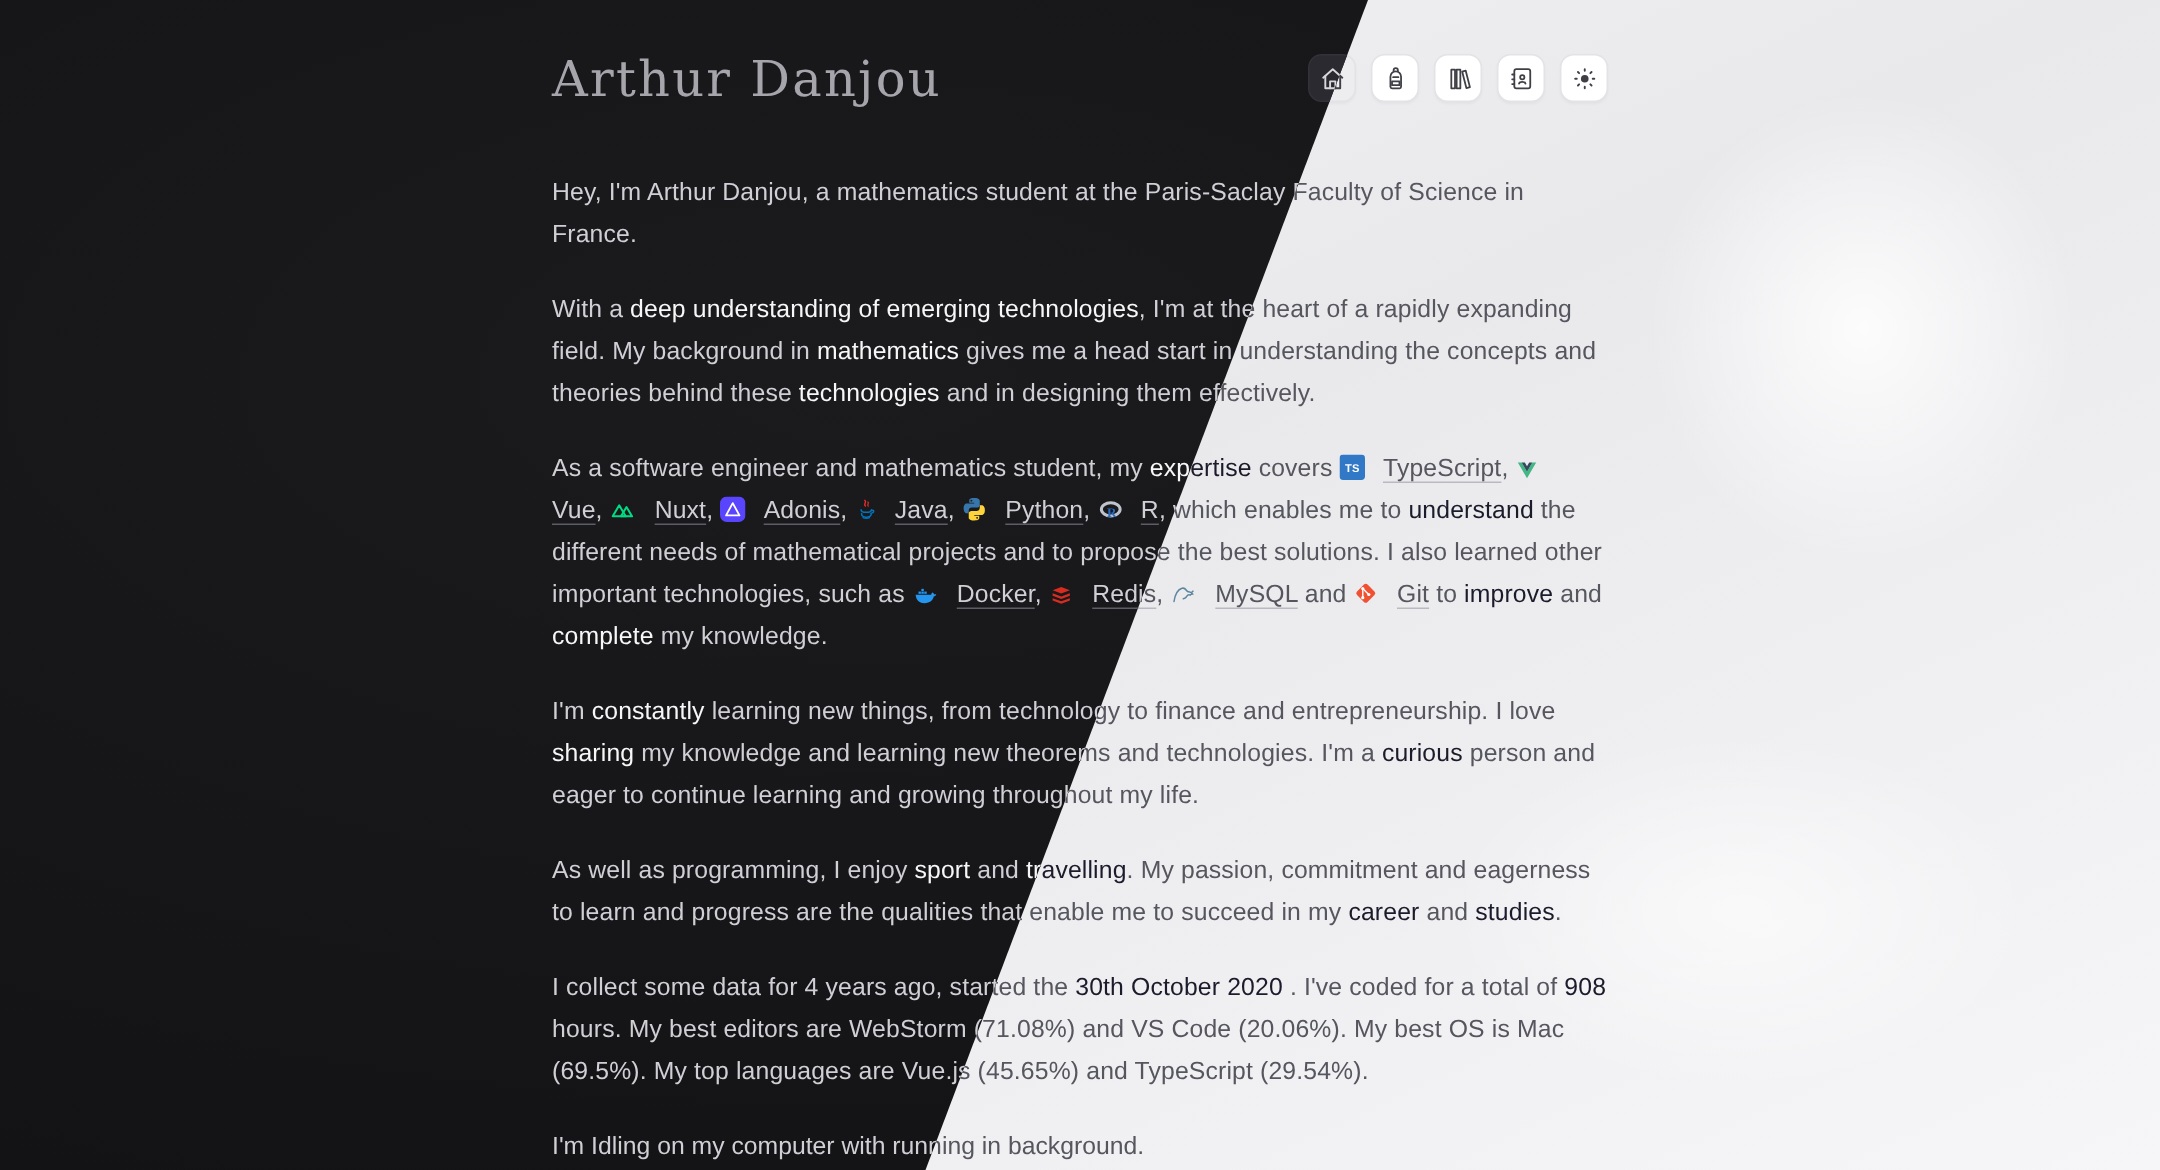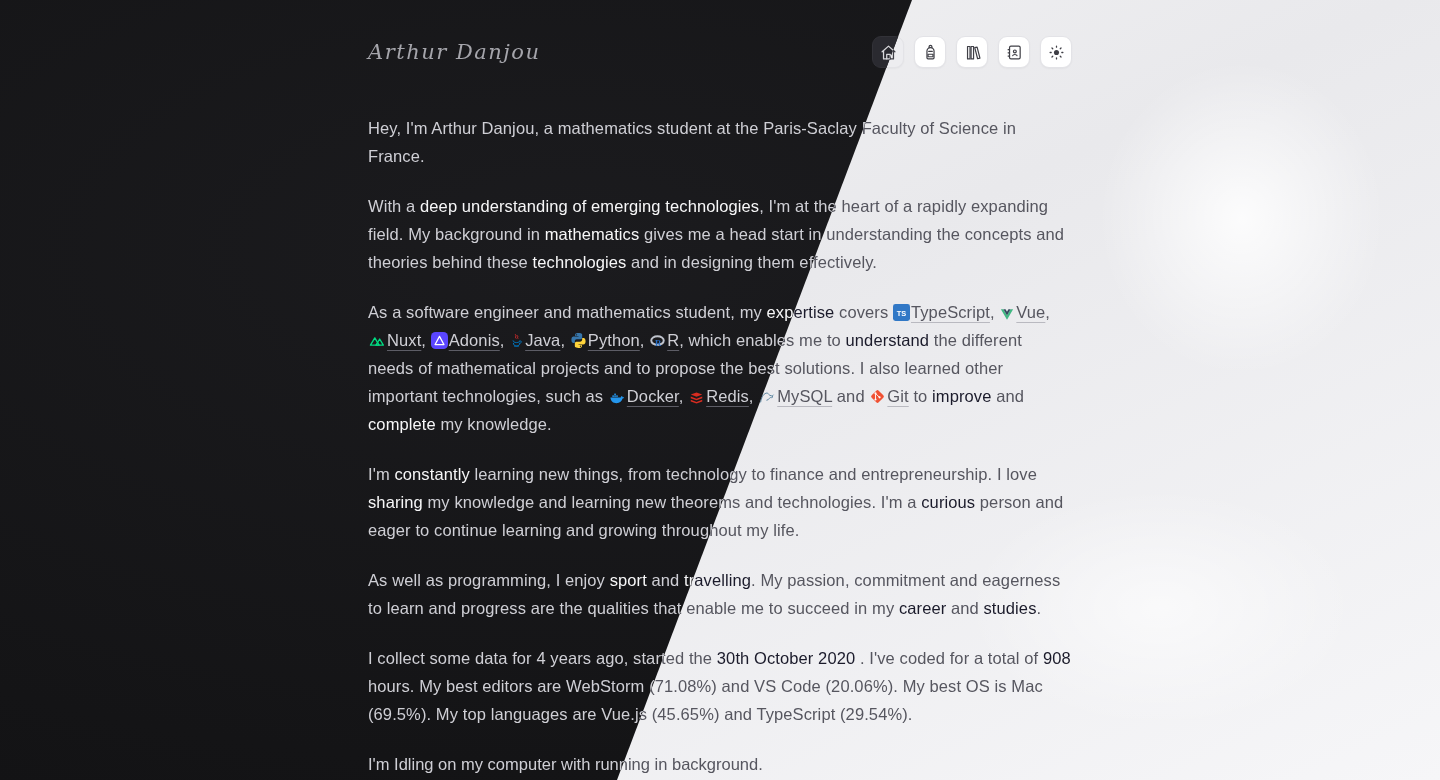--- a/index.html
+++ b/index.html
@@ -7,42 +7,42 @@
        font-family:"Liberation Sans","DejaVu Sans",sans-serif;}
   .layer{position:absolute;inset:0;width:1440px;height:780px;}
   .layer.light{background:linear-gradient(155deg,#f5f5f6 0%,#e9e9ec 45%,#f6f6f8 100%);}
   .layer.light::before{content:'';position:absolute;right:0;top:0;width:620px;height:780px;pointer-events:none;
        background:radial-gradient(closest-side at 68% 28%,rgba(255,255,255,.85),rgba(255,255,255,0) 72%),
                   radial-gradient(closest-side at 55% 78%,rgba(255,255,255,.6),rgba(255,255,255,0) 70%);}
   .layer.dark{background:radial-gradient(140% 120% at 40% 32%,#1b1b1e 0%,#141416 55%,#0f0f11 100%);
        clip-path:polygon(0 0,912px 0,617px 780px,0 780px);}
   .container{width:704px;margin:0 auto;padding-top:30px;position:relative;}
   .header{display:flex;justify-content:space-between;align-items:center;height:44px;margin-bottom:40px;}
-  .brand{margin:0;font-family:"DejaVu Serif","Liberation Serif",serif;font-style:italic;font-weight:400;
-       font-size:21px;letter-spacing:1.5px;cursor:pointer;}
+  .brand{margin:0;font-family:"DejaVu Serif","Liberation Serif",serif;font-weight:400;
+       font-size:33px;letter-spacing:1.5px;cursor:pointer;}
   .dark .brand{color:#a5a5ab;}
   .light .brand{color:#4a4a52;}
   .nav{display:flex;gap:10px;}
   .nav-btn{width:32px;height:32px;border-radius:9px;display:flex;align-items:center;justify-content:center;
        padding:0;cursor:pointer;}
   .light .nav-btn{background:#ffffff;border:1px solid #e3e3e7;color:#3f3f46;box-shadow:0 1px 2px rgba(0,0,0,.04);}
   .light .nav-btn.active{background:#ededf0;}
   .dark .nav-btn{background:#1d1d21;border:1px solid #323238;color:#d8d8dc;}
   .dark .nav-btn.active{background:#2a2a30;}
   .nav-ic{display:flex;}
   .content p{margin:0 0 22px;font-size:16.5px;line-height:28px;letter-spacing:.1px;}
   .light .content p, .light .status, .light .footer p{color:#56565f;}
   .dark .content p, .dark .status, .dark .footer p{color:#cfcfd5;}
   strong{font-weight:400;}
   .light strong{color:#1b1b2b;}
   .dark strong{color:#f7f7f8;}
   .link{color:inherit;text-decoration:underline;text-decoration-thickness:1px;text-underline-offset:4px;cursor:pointer;}
   .light .link{text-decoration-color:#b9b9c0;}
   .dark .link{text-decoration-color:#5d5d66;}
-  .tech{display:inline-flex;vertical-align:-3px;margin-right:1px;}
+  .tech{display:inline-flex;vertical-align:-3px;margin-right:12px;}
   .status{display:flex;align-items:center;gap:10px;margin:0 0 14px;font-size:16.5px;line-height:28px;}
 </style>
 </head>
 <body>
 
 <div class="layer light">
   <div class="container">
     <header class="header">
       <h1 class="brand">Arthur Danjou</h1>
       <nav class="nav">

